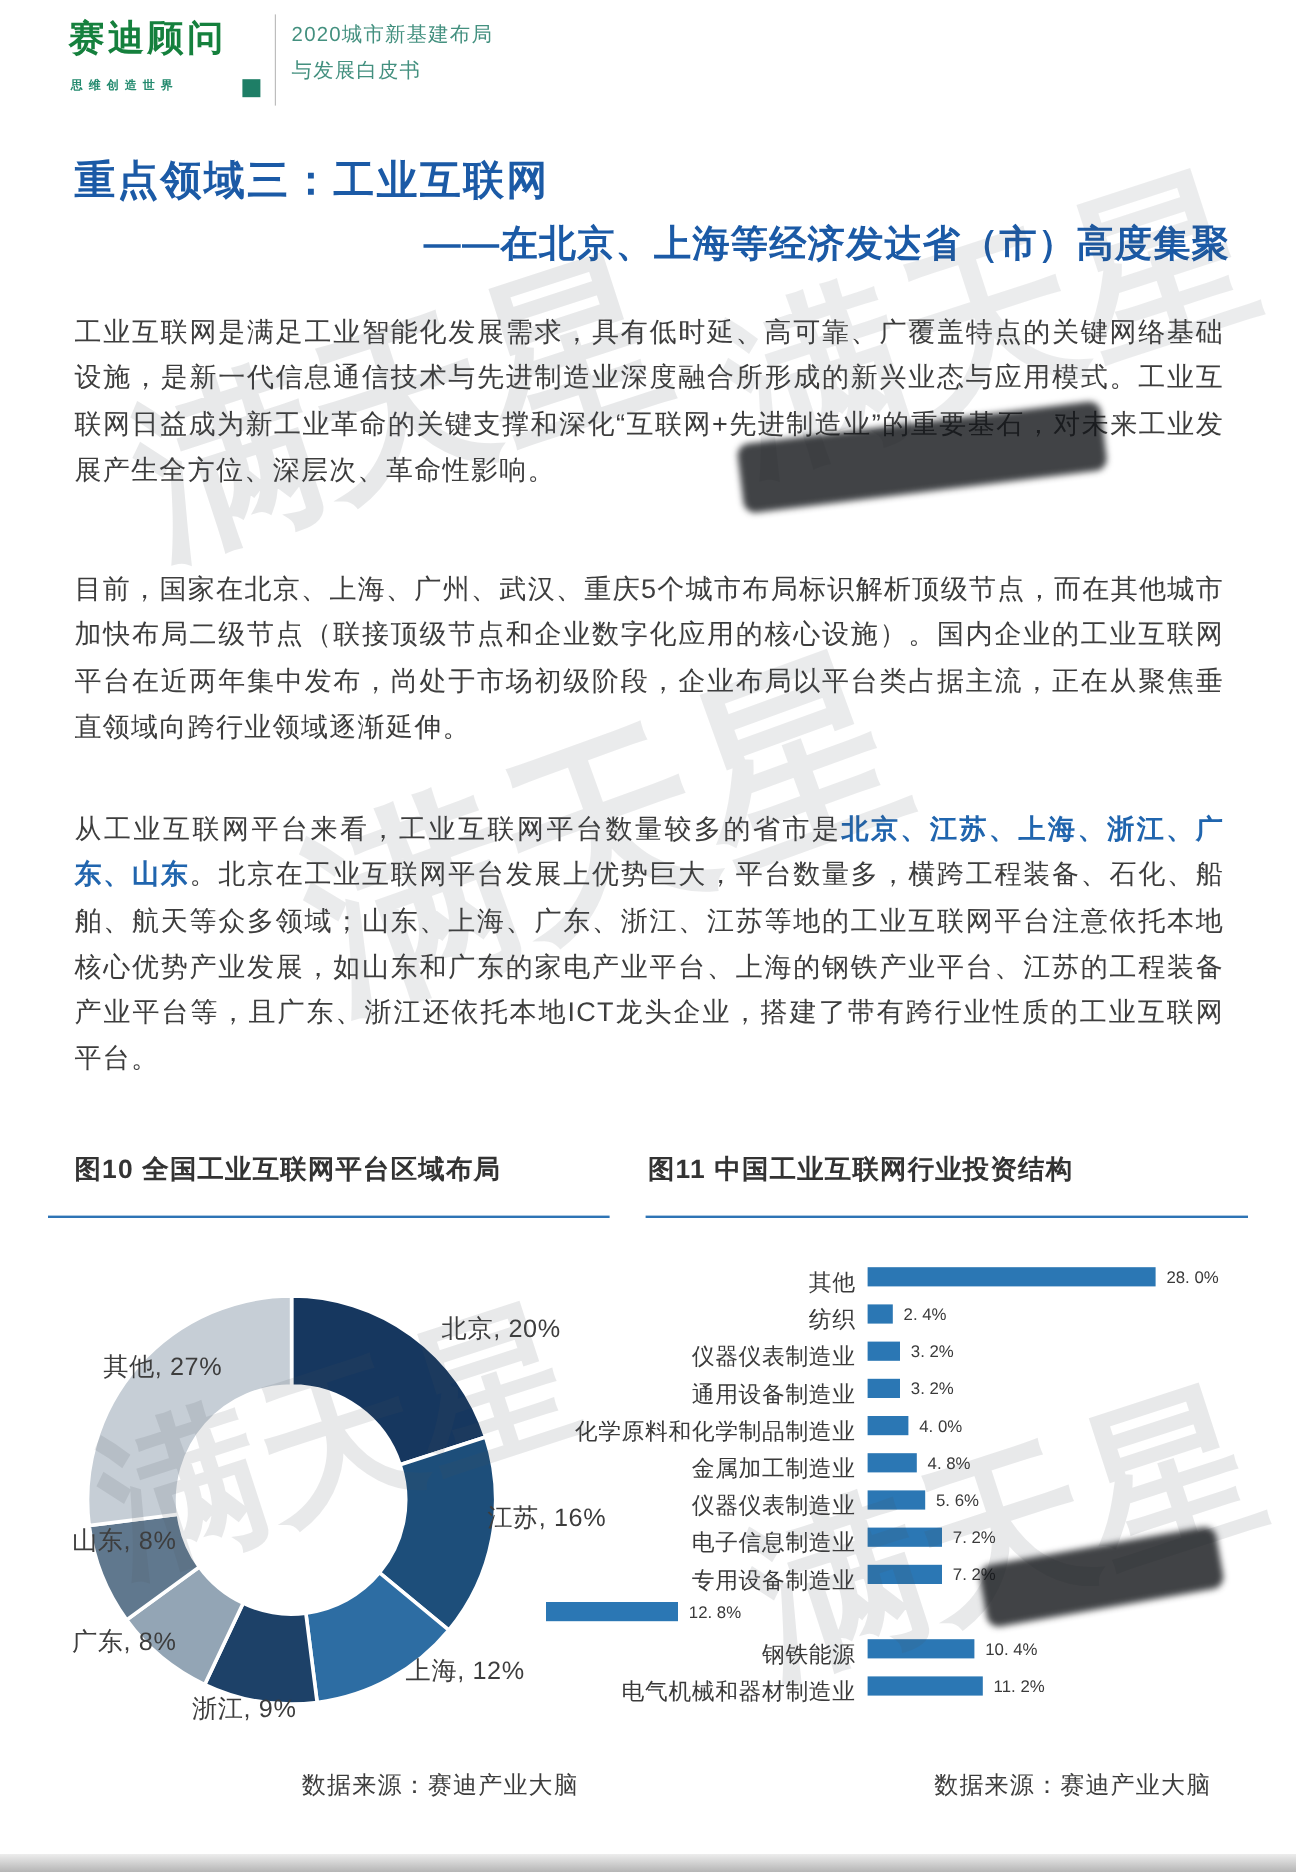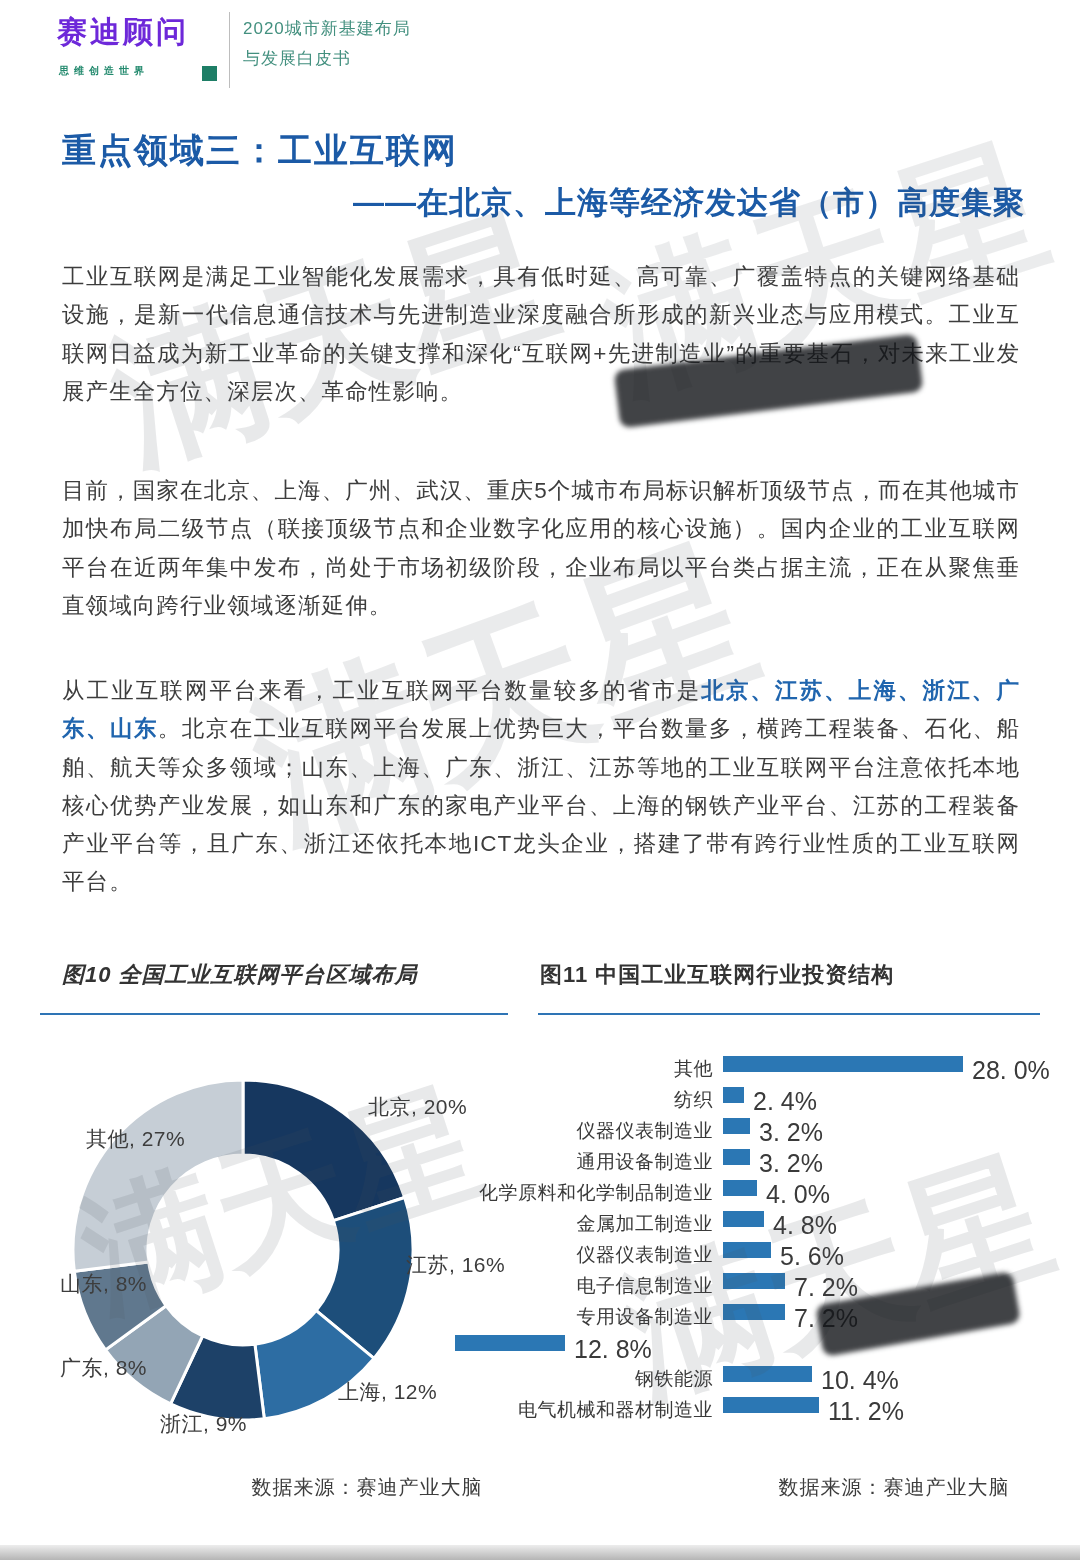--- a/index.html
+++ b/index.html
@@ -1,55 +1,55 @@
 <!DOCTYPE html>
 <html><head>
 <meta charset="utf-8">
 <style>
   html,body{margin:0;padding:0;background:#f3f3f3;}
   .page{position:relative;width:1080px;height:1560px;background:#ffffff;overflow:hidden;
         font-family:"Liberation Sans","DejaVu Sans",sans-serif;margin:0 auto;}
 
   
-  .logo-title{position:absolute;left:57px;top:12px;font-size:30px;font-weight:800;color:#6d28d9;letter-spacing:3px;}
+  .logo-title{position:absolute;left:57px;top:12px;font-size:30px;font-weight:800;color:#15803d;letter-spacing:3px;}
   .logo-sub{position:absolute;left:59px;top:64px;font-size:10px;color:#238a6e;letter-spacing:5px;font-weight:600;}
   .green-square{position:absolute;left:202px;top:66px;width:15px;height:15px;background:#1e7e66;}
   .header-divider{position:absolute;left:229px;top:12px;width:1px;height:76px;background:#bdbdbd;}
   .doc-title{position:absolute;left:243px;top:14px;color:#43907f;}
   .doc-line{font-size:17px;line-height:30px;letter-spacing:1px;}
 
   
   .main-title{position:absolute;left:62px;top:128px;margin:0;font-size:34px;font-weight:800;color:#1b5aa6;letter-spacing:2px;}
   .sub-title{position:absolute;right:55px;top:182px;margin:0;font-size:31px;font-weight:800;color:#1b5aa6;letter-spacing:1px;white-space:nowrap;}
 
   
   .para{position:absolute;left:62px;width:958px;margin:0;font-size:22.5px;line-height:38.3px;
         letter-spacing:1.1px;color:#3d3d3d;text-align:justify;z-index:2;}
   .p1{top:258px;} .p2{top:472px;} .p3{top:652px;margin-top:20px;}
   .hl{color:#2065ae;font-weight:700;}
 
   
   .fig-caption{position:absolute;font-size:22px;color:#333333;font-weight:600;letter-spacing:1px;z-index:2;}
-  .cap-left{left:62px;top:960px;font-style:italic;}
+  .cap-left{left:62px;top:960px;}
   .cap-right{left:540px;top:960px;}
   .fig-rule{position:absolute;height:2px;background:#2e74b5;top:1013px;z-index:2;}
   .rule-left{left:40px;width:468px;}
   .rule-right{left:538px;width:502px;}
 
   
   .donut{position:absolute;left:38px;top:1045px;overflow:visible;z-index:2;}
   .donut-label{font-size:21px;fill:#3d3d3d;letter-spacing:0.5px;
                font-family:"Liberation Sans","DejaVu Sans",sans-serif;}
 
   
   .bars{position:absolute;left:455px;top:1056px;width:590px;z-index:2;}
   .bar-row{display:flex;align-items:flex-start;height:31px;}
   .bar-cat{width:258px;text-align:right;padding-right:10px;font-size:19px;color:#3a3a3a;flex:none;letter-spacing:0.5px;white-space:nowrap;}
   .bar-fill{height:16px;flex:none;}
-  .bar-val{margin-left:9px;font-size:25px;color:#3a3a3a;flex:none;white-space:nowrap;}
+  .bar-val{margin-left:9px;font-size:14px;color:#3a3a3a;flex:none;white-space:nowrap;}
 
   
   .source{position:absolute;top:1474px;font-size:20px;color:#3d3d3d;letter-spacing:1px;z-index:2;}
   .src-left{left:217px;width:300px;text-align:center;}
   .src-right{left:744px;width:300px;text-align:center;}
 
   
   .watermark{position:absolute;z-index:5;font-weight:700;color:#4a5058;white-space:nowrap;
              pointer-events:none;font-family:"DejaVu Serif","Liberation Serif",serif;}
   .wm1{left:110px;top:240px;font-size:150px;transform:rotate(-18deg);opacity:.12;}

